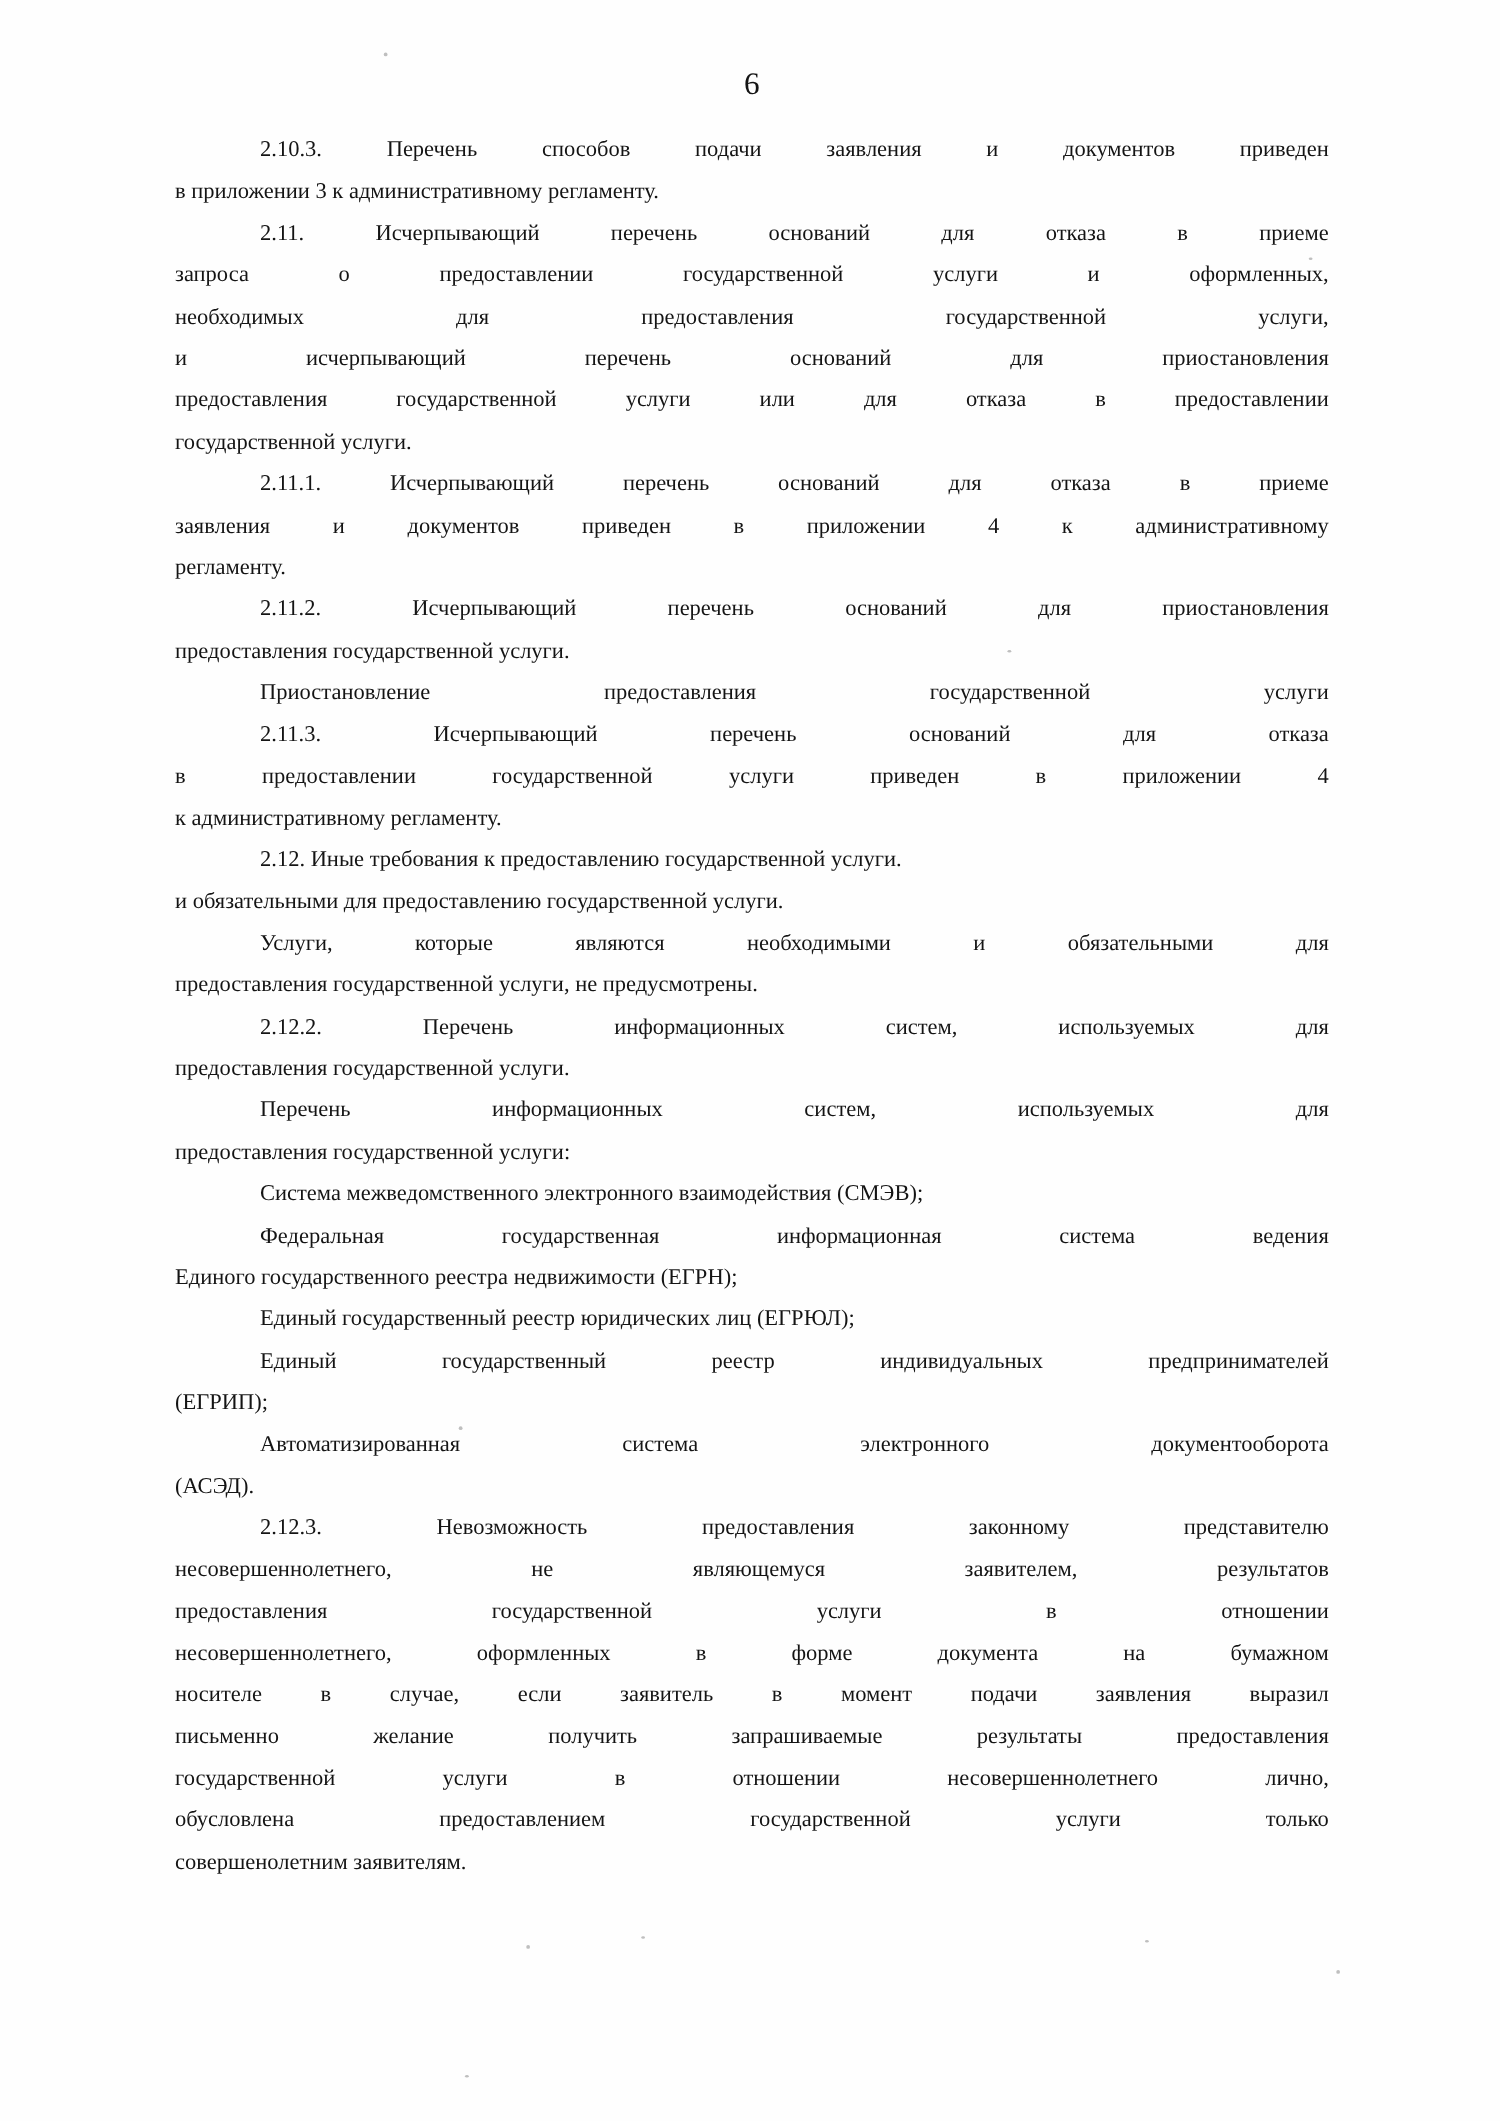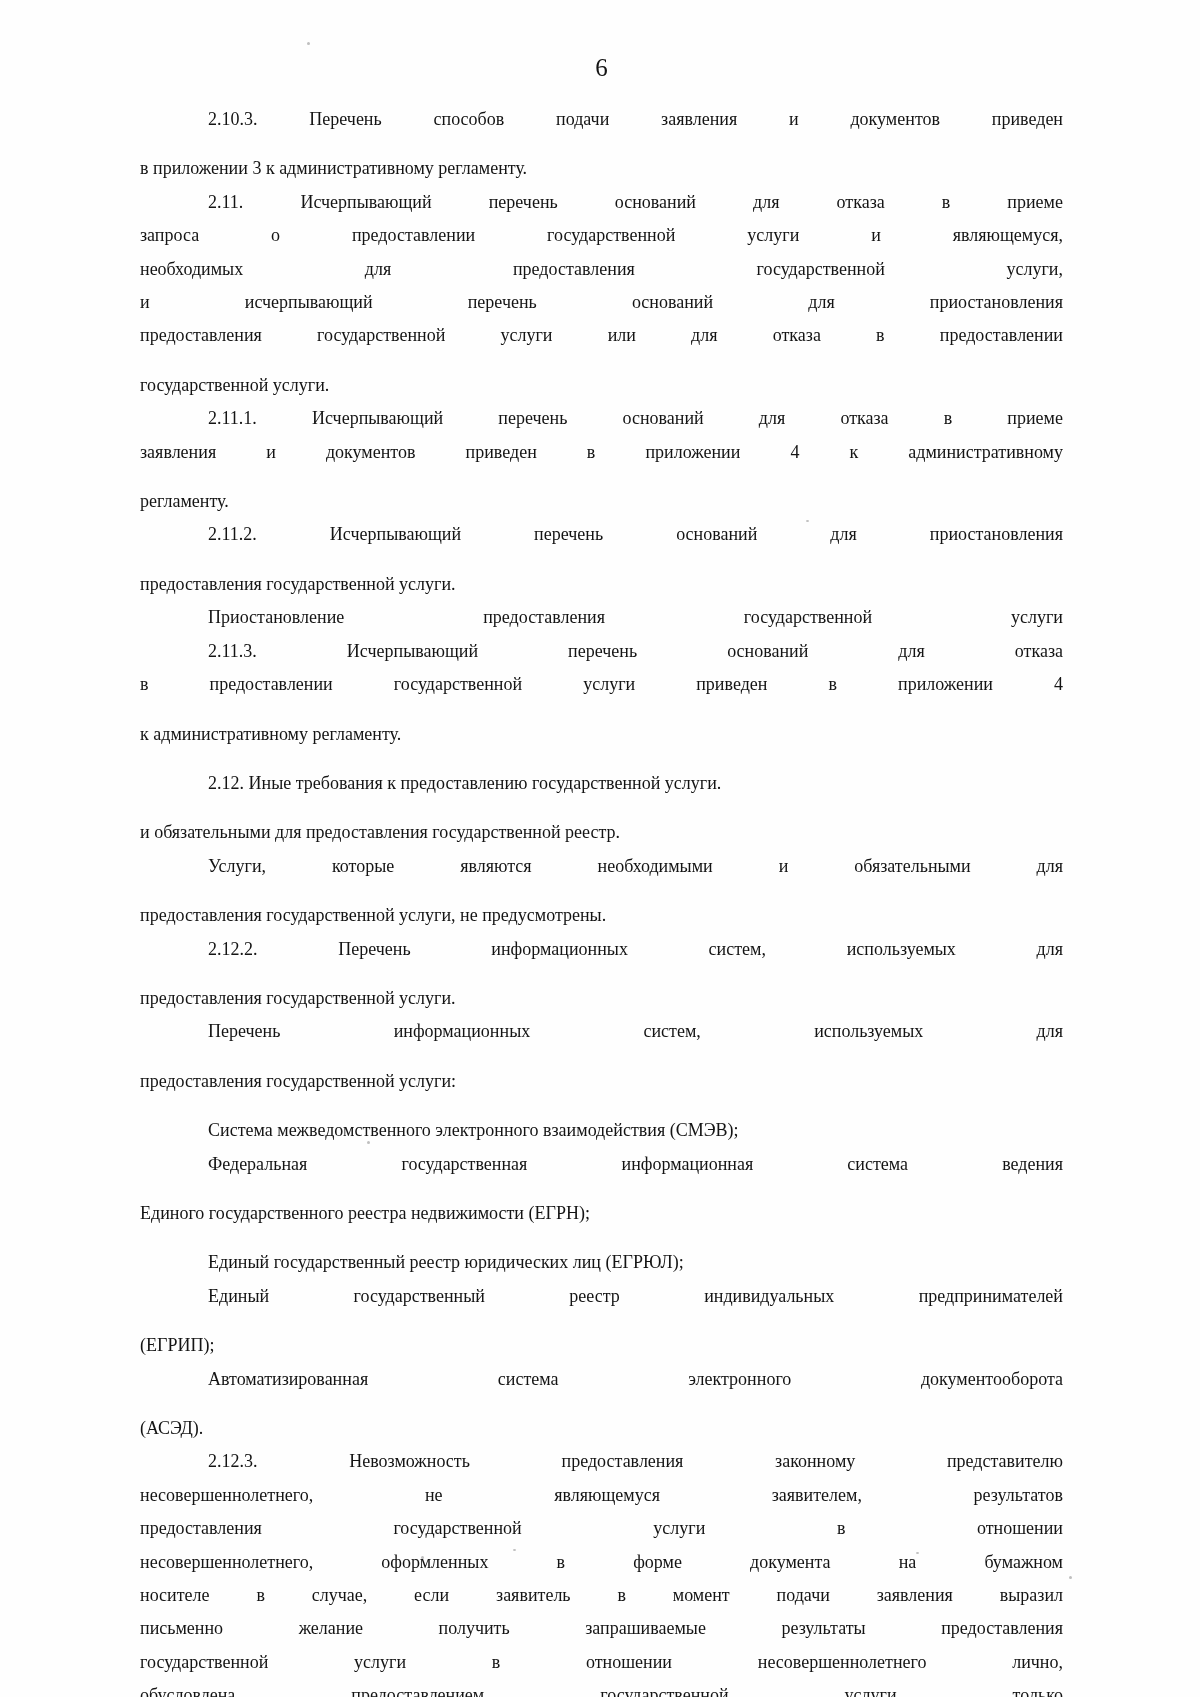--- a/index.html
+++ b/index.html
@@ -32,21 +32,20 @@
     width: 923px;
     font-size: 18px;
     line-height: 33.4px;
   }
   .line {
     text-align: justify;
     text-align-last: justify;
   }
   .line.last {
     text-align-last: left;
-    margin-top: 16px;
   }
   .line.indent {
     text-indent: 68px;
   }
   .speck {
     position: absolute;
     background: #8a8a8a;
     border-radius: 50%;
     opacity: 0.55;
   }
@@ -54,36 +53,36 @@
 </head>
 <body>
 
 <div class="page">
   <div class="page-number">6</div>
 
   <div class="text-column">
       <div class="line indent">2.10.3. Перечень способов подачи заявления и документов приведен</div>
       <div class="line last">в приложении 3 к административному регламенту.</div>
       <div class="line indent">2.11. Исчерпывающий перечень оснований для отказа в приеме</div>
-      <div class="line">запроса о предоставлении государственной услуги и являющемуся,</div>
+      <div class="line">запроса о предоставлении государственной услуги и оформленных,</div>
       <div class="line">необходимых для предоставления государственной услуги,</div>
       <div class="line">и исчерпывающий перечень оснований для приостановления</div>
       <div class="line">предоставления государственной услуги или для отказа в предоставлении</div>
       <div class="line last">государственной услуги.</div>
       <div class="line indent">2.11.1. Исчерпывающий перечень оснований для отказа в приеме</div>
       <div class="line">заявления и документов приведен в приложении 4 к административному</div>
       <div class="line last">регламенту.</div>
       <div class="line indent">2.11.2. Исчерпывающий перечень оснований для приостановления</div>
       <div class="line last">предоставления государственной услуги.</div>
       <div class="line indent">Приостановление предоставления государственной услуги</div>
       <div class="line indent">2.11.3. Исчерпывающий перечень оснований для отказа</div>
       <div class="line">в предоставлении государственной услуги приведен в приложении 4</div>
       <div class="line last">к административному регламенту.</div>
       <div class="line indent last">2.12. Иные требования к предоставлению государственной услуги.</div>
-      <div class="line last">и обязательными для предоставления государственной реестр.</div>
+      <div class="line last">и обязательными для предоставлению государственной услуги.</div>
       <div class="line indent">Услуги, которые являются необходимыми и обязательными для</div>
       <div class="line last">предоставления государственной услуги, не предусмотрены.</div>
       <div class="line indent">2.12.2. Перечень информационных систем, используемых для</div>
       <div class="line last">предоставления государственной услуги.</div>
       <div class="line indent">Перечень информационных систем, используемых для</div>
       <div class="line last">предоставления государственной услуги:</div>
       <div class="line indent last">Система межведомственного электронного взаимодействия (СМЭВ);</div>
       <div class="line indent">Федеральная государственная информационная система ведения</div>
       <div class="line last">Единого государственного реестра недвижимости (ЕГРН);</div>
       <div class="line indent last">Единый государственный реестр юридических лиц (ЕГРЮЛ);</div>

